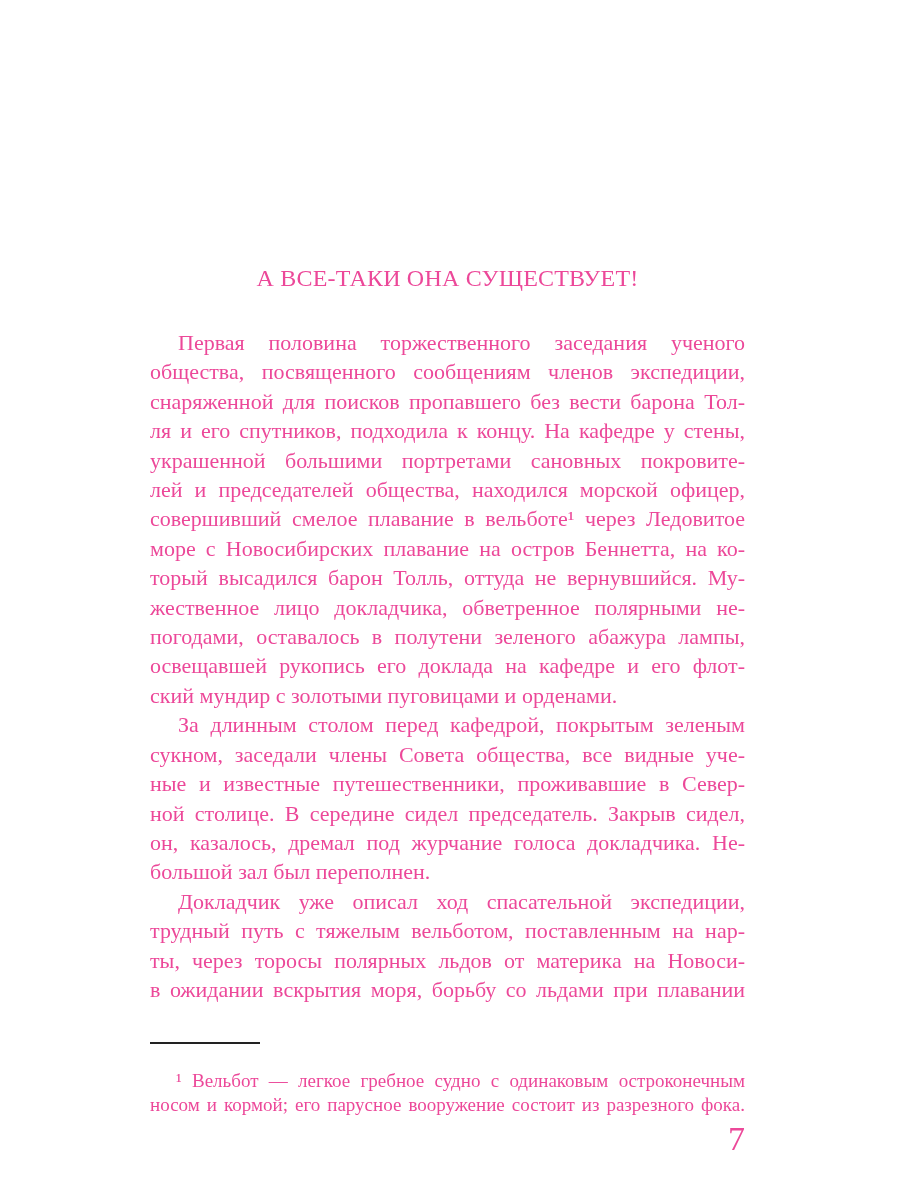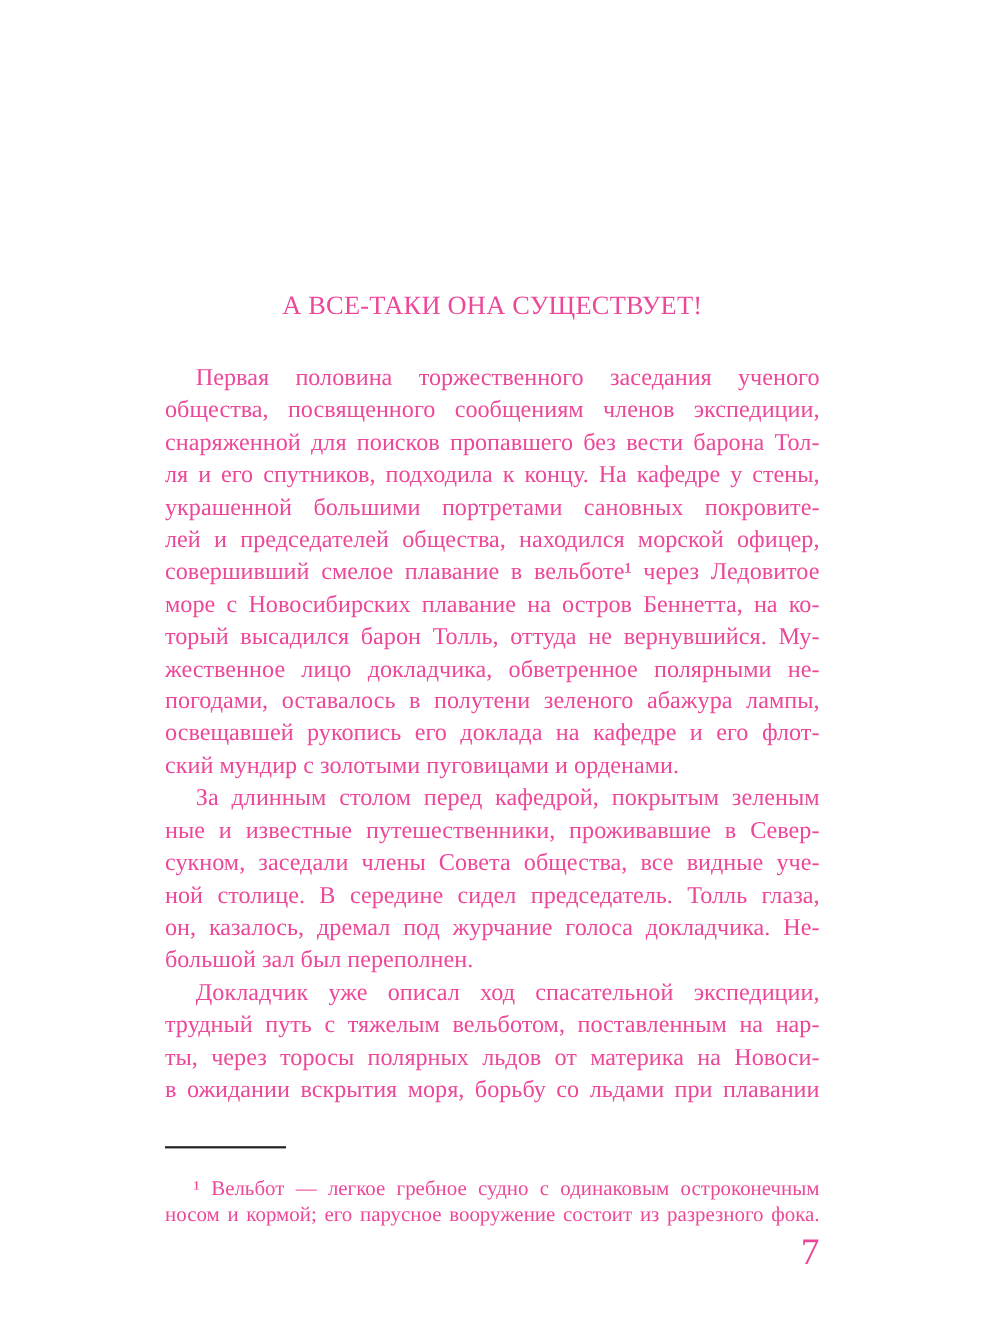--- a/index.html
+++ b/index.html
@@ -105,23 +105,23 @@
           <div class="line">совершивший смелое плавание в вельботе¹ через Ледовитое</div>
           <div class="line">море с Новосибирских плавание на остров Беннетта, на ко-</div>
           <div class="line">торый высадился барон Толль, оттуда не вернувшийся. Му-</div>
           <div class="line">жественное лицо докладчика, обветренное полярными не-</div>
           <div class="line">погодами, оставалось в полутени зеленого абажура лампы,</div>
           <div class="line">освещавшей рукопись его доклада на кафедре и его флот-</div>
           <div class="line flush">ский мундир с золотыми пуговицами и орденами.</div>
         </div>
         <div class="paragraph">
           <div class="line first">За длинным столом перед кафедрой, покрытым зеленым</div>
+          <div class="line">сукном, заседали члены Совета общества, все видные уче-</div>
           <div class="line">ные и известные путешественники, проживавшие в Север-</div>
-          <div class="line">сукном, заседали члены Совета общества, все видные уче-</div>
-          <div class="line">ной столице. В середине сидел председатель. Толль глаза,</div>
+          <div class="line">ной столице. В середине сидел председатель. Закрыв сидел,</div>
           <div class="line">он, казалось, дремал под журчание голоса докладчика. Не-</div>
           <div class="line flush">большой зал был переполнен.</div>
         </div>
         <div class="paragraph">
           <div class="line first">Докладчик уже описал ход спасательной экспедиции,</div>
           <div class="line">трудный путь с тяжелым вельботом, поставленным на нар-</div>
           <div class="line">ты, через торосы полярных льдов от материка на Новоси-</div>
           <div class="line">в ожидании вскрытия моря, борьбу со льдами при плавании</div>
         </div>
       </div>

